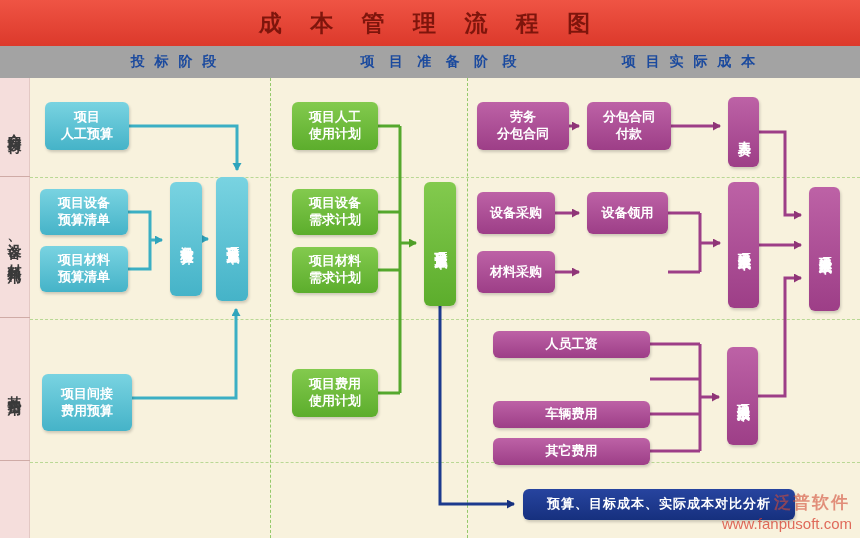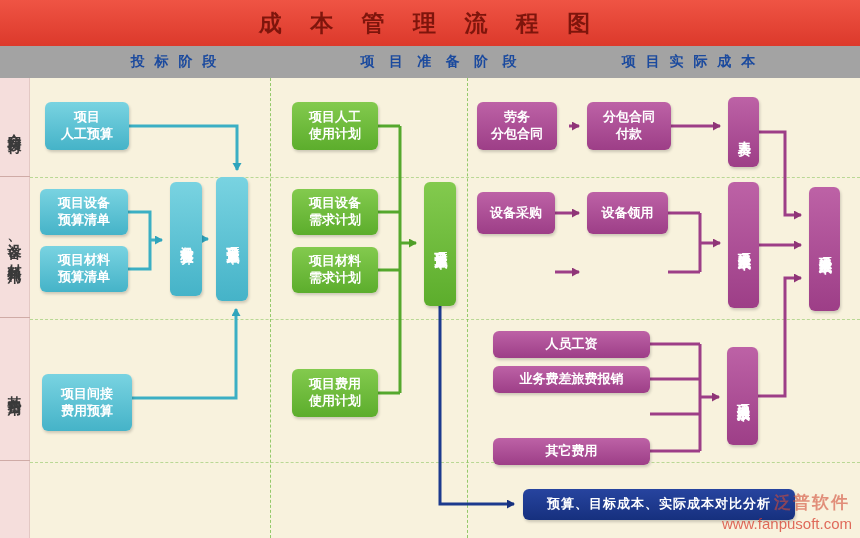--- a/index.html
+++ b/index.html
@@ -125,48 +125,49 @@
 
     <g stroke="#1c3a8e" stroke-width="3" fill="none">
       <path d="M440 306 L440 504 L514 504" marker-end="url(#mn)"></path>
     </g>
   </svg>
 
   <div class="node cyan" style="left:45px;top:102px;width:84px;height:48px;">项目
 人工预算</div>
   <div class="node green" style="left:292px;top:102px;width:86px;height:48px;">项目人工
 使用计划</div>
-  <div class="node purple" style="left:477px;top:102px;width:80px;height:48px;">劳务
+  <div class="node purple" style="left:477px;top:102px;width:92px;height:48px;">劳务
 分包合同</div>
   <div class="node purple" style="left:587px;top:102px;width:84px;height:48px;">分包合同
 付款</div>
   <div class="node purple vnode" style="left:728px;top:97px;width:31px;height:70px;">人工费</div>
 
   <div class="node cyan" style="left:40px;top:189px;width:88px;height:46px;">项目设备
 预算清单</div>
   <div class="node cyan" style="left:40px;top:246px;width:88px;height:46px;">项目材料
 预算清单</div>
   <div class="node cyan vnode" style="left:170px;top:182px;width:32px;height:114px;">设备材料预算</div>
   <div class="node cyan vnode" style="left:216px;top:177px;width:32px;height:124px;">项目预算成本</div>
   <div class="node green" style="left:292px;top:189px;width:86px;height:46px;">项目设备
 需求计划</div>
   <div class="node green" style="left:292px;top:247px;width:86px;height:46px;">项目材料
 需求计划</div>
   <div class="node green vnode" style="left:424px;top:182px;width:32px;height:124px;">项目预算成本</div>
   <div class="node purple" style="left:477px;top:192px;width:78px;height:42px;">设备采购</div>
   <div class="node purple" style="left:587px;top:192px;width:81px;height:42px;">设备领用</div>
+  <div class="node purple" style="left:477px;top:251px;width:78px;height:42px;">材料采购</div>
   <div class="node purple vnode" style="left:728px;top:182px;width:31px;height:126px;">项目实际成本</div>
   <div class="node purple vnode" style="left:809px;top:187px;width:31px;height:124px;">项目实际成本</div>
 
   <div class="node cyan" style="left:42px;top:374px;width:90px;height:57px;">项目间接
 费用预算</div>
   <div class="node green" style="left:292px;top:369px;width:86px;height:48px;">项目费用
 使用计划</div>
   <div class="node purple" style="left:493px;top:331px;width:157px;height:27px;">人员工资</div>
-  <div class="node purple" style="left:493px;top:366px;width:157px;height:27px;">业务费差旅费报销</div>
+  <div class="node purple" style="left:493px;top:401px;width:157px;height:27px;">车辆费用</div>
   <div class="node purple" style="left:493px;top:438px;width:157px;height:27px;">其它费用</div>
   <div class="node purple vnode" style="left:727px;top:347px;width:31px;height:98px;">项目间接成本</div>
 
   <div class="node navy" style="left:523px;top:489px;width:272px;height:31px;">预算、目标成本、实际成本对比分析</div>
 
   <div class="wm-brand">泛普软件</div>
   <div class="wm-url">www.fanpusoft.com</div>
 
 </div>
 

